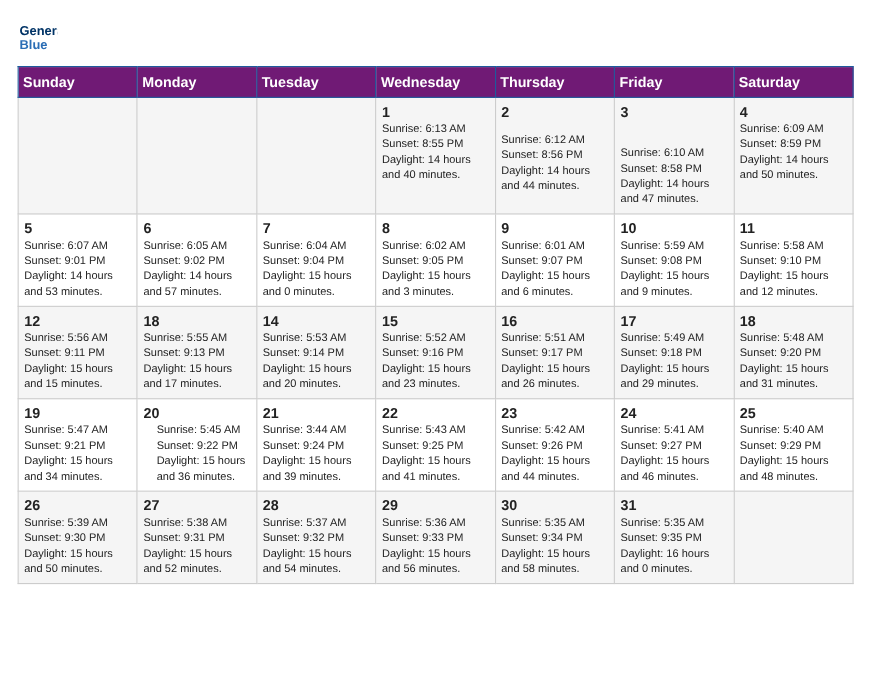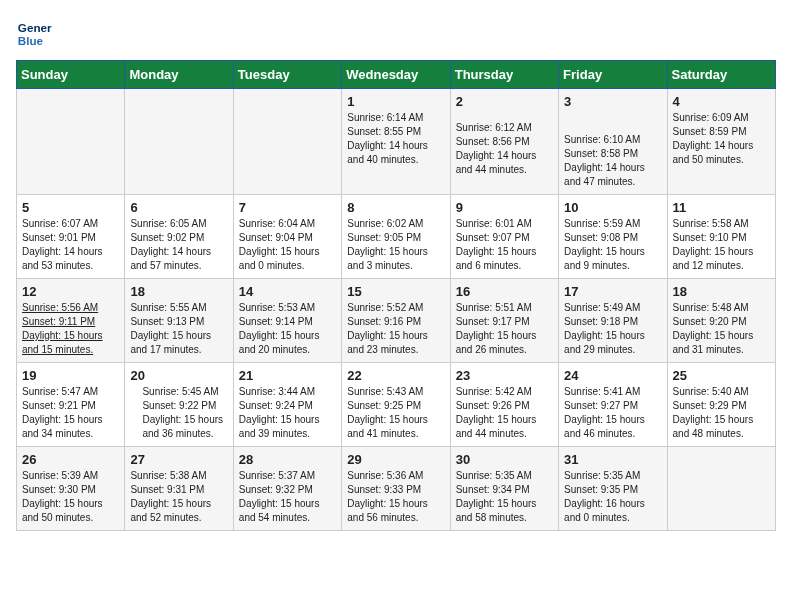--- a/index.html
+++ b/index.html
@@ -36,21 +36,21 @@
     .subtitle {
       font-size: 15px;
       color: #444;
     }
     table {
       width: 100%;
       border-collapse: collapse;
       table-layout: fixed;
     }
     thead tr th {
-      background: #15803d;
+      background: #701a75;
       color: #fff;
       font-size: 13px;
       font-weight: bold;
       padding: 6px 4px;
       text-align: left;
       border: 1px solid #1e5a9c;
     }
     tbody tr td {
       border: 1px solid #ccc;
       vertical-align: top;
@@ -111,21 +111,21 @@
         <th>Saturday</th>
       </tr>
   </thead>
   <tbody id="calendar-body">
   <tr>
         <td></td>
         <td></td>
         <td></td>
         <td>
           <span class="day-num">1</span>
-          <div class="day-info" style="white-space: pre-line;">Sunrise: 6:14 AM
+          <div class="day-info" style="white-space: pre-line;">Sunrise: 6:13 AM
 Sunset: 8:55 PM
 Daylight: 14 hours
 and 40 minutes.</div>
         </td>
         <td>
           <span class="day-num">2</span>
           <div class="day-info" style="white-space: pre-line; margin-top: 12px;">Sunrise: 6:12 AM
 Sunset: 8:56 PM
 Daylight: 14 hours
 and 44 minutes.</div>
@@ -192,21 +192,21 @@
           <span class="day-num">11</span>
           <div class="day-info" style="white-space: pre-line;">Sunrise: 5:58 AM
 Sunset: 9:10 PM
 Daylight: 15 hours
 and 12 minutes.</div>
         </td>
       </tr>
       <tr>
         <td>
           <span class="day-num">12</span>
-          <div class="day-info" style="white-space: pre-line; text-decoration: underline;">Sunrise: 5:56 AM
+          <div class="day-info" style="white-space: pre-line;">Sunrise: 5:56 AM
 Sunset: 9:11 PM
 Daylight: 15 hours
 and 15 minutes.</div>
         </td>
         <td>
           <span class="day-num">18</span>
           <div class="day-info" style="white-space: pre-line;">Sunrise: 5:55 AM
 Sunset: 9:13 PM
 Daylight: 15 hours
 and 17 minutes.</div>

